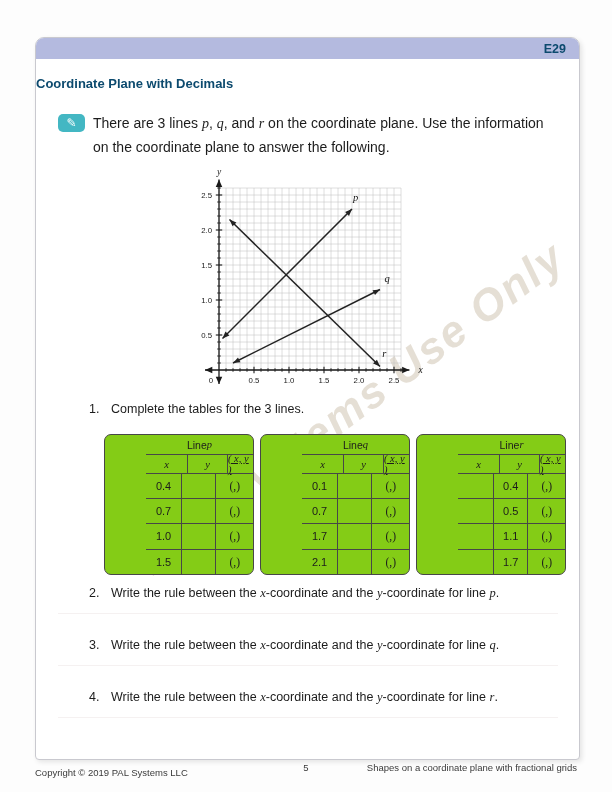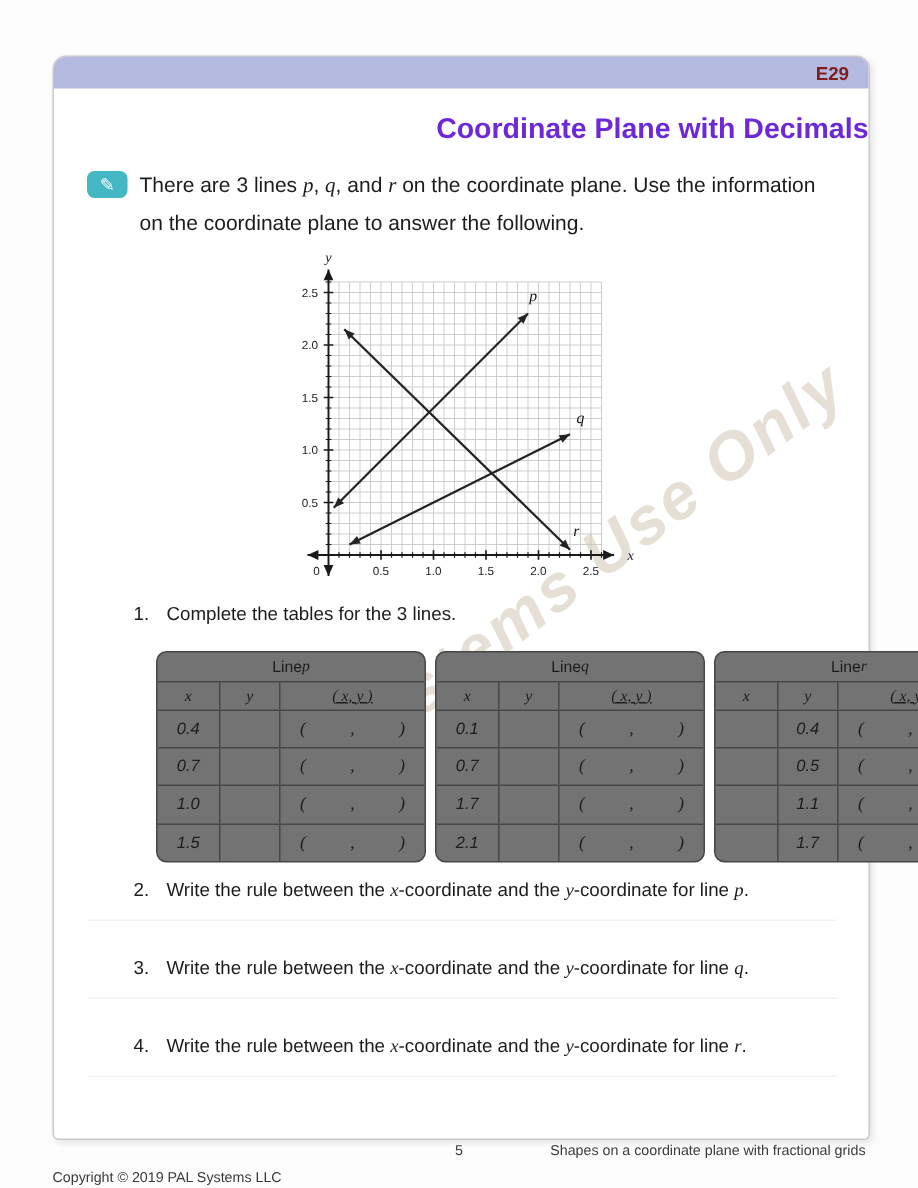--- a/index.html
+++ b/index.html
@@ -2,48 +2,48 @@
 <html><head>
 <meta charset="utf-8">
 <style>
   html,body{margin:0;padding:0;background:#fdfdfd;}
   .page{position:relative;width:612px;height:792px;background:#fdfdfd;overflow:hidden;
         font-family:"Liberation Sans",sans-serif;color:#1c1c1c;}
   .card{position:absolute;left:35px;top:37px;width:543px;height:721px;background:#ffffff;
         border:1px solid #c9c9cf;border-radius:9px 9px 4px 4px;box-shadow:2px 2px 5px rgba(0,0,0,0.10);}
   .hdrbar{position:absolute;left:0;top:0;width:100%;height:21px;background:#b4badf;
           border-radius:8px 8px 0 0;box-sizing:border-box;display:flex;align-items:center;justify-content:flex-end;}
-  .code{font-weight:bold;font-size:12.5px;color:#7f1d1d;padding-right:13px;}
-  .title{position:absolute;left:0;top:38px;width:100%;text-align:right;font-weight:bold;font-size:19px;color:#6d28d9;}
+  .code{font-weight:bold;font-size:12.5px;color:#0c4a6e;padding-right:13px;}
+  .title{position:absolute;left:0;top:38px;width:100%;text-align:left;font-weight:bold;font-size:13px;color:#0c4a6e;}
   .instr{position:absolute;left:22px;top:74px;display:flex;}
   .picon{width:27px;height:18px;background:#43b7c3;border-radius:5px;display:flex;align-items:center;
          justify-content:center;color:#ffffff;font-size:12px;margin-right:8px;margin-top:2px;flex:0 0 auto;}
   .instr-text{font-size:14px;line-height:1.7;width:480px;}
   .mathit{font-family:"Liberation Serif",serif;font-style:italic;}
   .svgmath{font-family:"Liberation Serif",serif;font-style:italic;}
   svg text{font-family:"Liberation Sans",sans-serif;}
   .graph{position:absolute;left:157px;top:126px;}
   .q{position:absolute;display:flex;font-size:12.5px;}
   .qnum{width:22px;flex:0 0 auto;}
   .faintline{position:absolute;left:22px;width:500px;height:1px;background:rgba(160,120,120,0.10);}
   .tablesrow{position:absolute;left:68px;top:396px;display:flex;gap:6px;}
-  .wtable{width:180px;border:1.4px solid #474747;border-radius:7px;background:#737373;overflow:hidden;
-          box-sizing:border-box;font-size:11px;}
+  .wtable{width:150px;border:1.4px solid #474747;border-radius:7px;background:#84cc16;overflow:hidden;
+          box-sizing:border-box;font-size:11px;padding-left:41px;}
   .thead{height:19px;border-bottom:1.4px solid #474747;display:flex;align-items:center;justify-content:center;font-size:10.5px;}
   .tcols{display:flex;height:18px;border-bottom:1.4px solid #474747;font-size:10.5px;}
-  .trow{display:flex;height:24.2px;border-bottom:1.4px solid #474747;font-size:11px;font-style:italic;}
+  .trow{display:flex;height:24.2px;border-bottom:1.4px solid #474747;font-size:11px;}
   .trow:last-child{border-bottom:none;}
   .td{display:flex;align-items:center;justify-content:center;box-sizing:border-box;}
   .cx{width:42px;border-right:1.4px solid #474747;}
   .cy{width:40px;border-right:1.4px solid #474747;}
   .cp{flex:1;text-decoration:underline;}
   .paircell{flex:1;display:flex;align-items:center;justify-content:space-between;
             padding:0 13px;font-family:"Liberation Serif",serif;font-size:11.5px;box-sizing:border-box;}
   .footer{position:absolute;left:0;top:762px;width:612px;font-size:9.5px;color:#3a3a3a;}
-  .f-left{position:absolute;left:35px;top:17px;line-height:1.45;}
+  .f-left{position:absolute;left:35px;top:4px;line-height:1.45;}
   .f-center{position:absolute;left:0;top:0;width:612px;text-align:center;}
   .f-right{position:absolute;right:35px;top:0;}
   .watermark{position:absolute;left:55px;top:345px;width:520px;text-align:center;
              transform:rotate(-37deg);font-size:44px;font-weight:bold;font-style:italic;
              letter-spacing:2px;color:rgba(198,184,162,0.45);pointer-events:none;white-space:nowrap;}
 </style>
 </head>
 <body>
 
 <div class="page">

